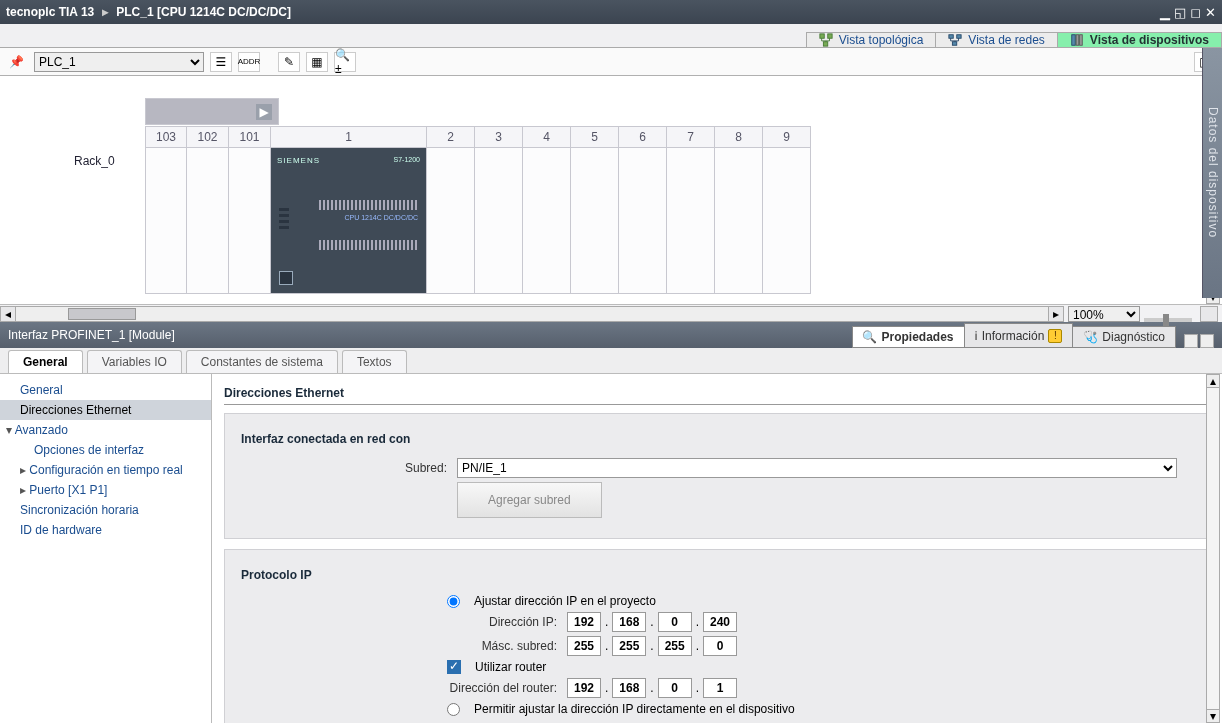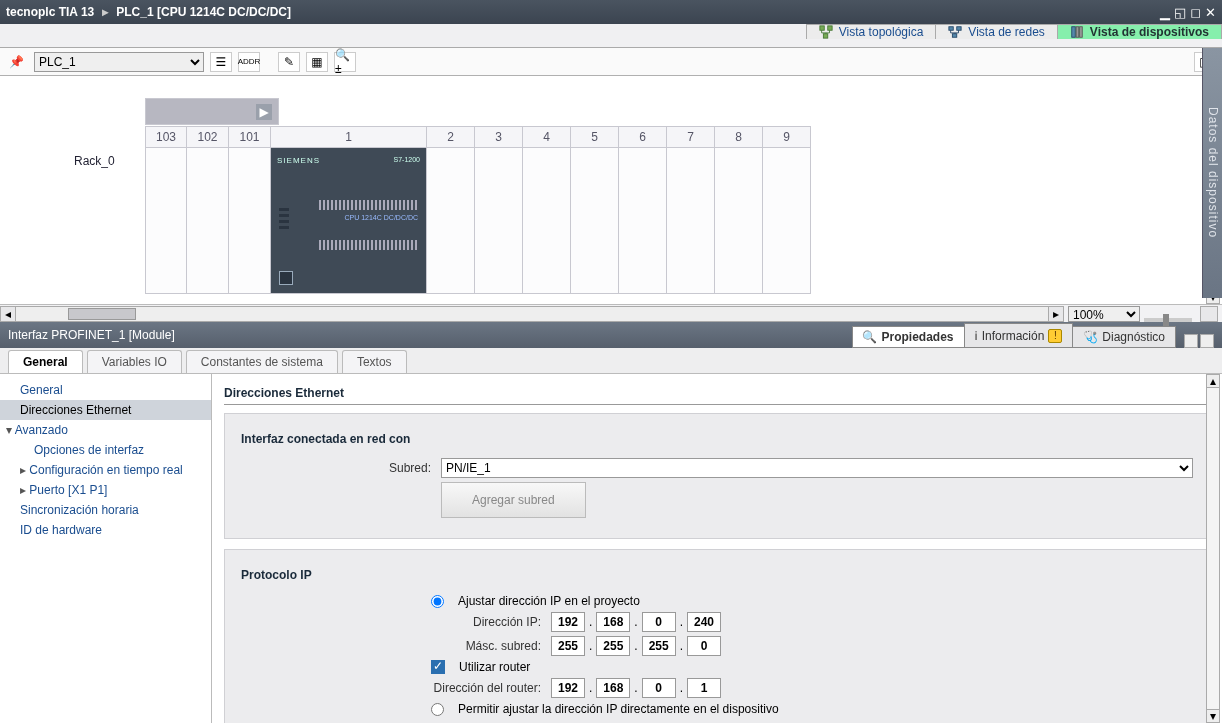--- a/index.html
+++ b/index.html
@@ -3,21 +3,21 @@
 <meta charset="utf-8">
 <style>
 * { box-sizing: border-box; margin: 0; padding: 0; font-family: "Segoe UI", Tahoma, sans-serif; font-size: 12px; }
 body { width: 1222px; height: 723px; background: #fff; overflow: hidden; position: relative; }
 .titlebar { height: 24px; background: linear-gradient(#4a5460,#3b4450); color: #fff; display: flex; align-items: center; padding: 0 6px; }
 .titlebar .crumbs { display: flex; gap: 8px; align-items: center; }
 .titlebar .crumbs span { font-weight: bold; }
 .titlebar .sep { color: #ccc; }
 .win-ctrls { margin-left: auto; display: flex; gap: 4px; }
 .win-ctrls span { font-size: 13px; cursor: default; }
-.viewtabs { height: 24px; background: #f0f0f2; border-bottom: 1px solid #aaa; display: flex; justify-content: flex-end; align-items: flex-start; }
+.viewtabs { height: 24px; background: #f0f0f2; border-bottom: 1px solid #aaa; display: flex; justify-content: flex-end; align-items: flex-end; }
 .viewtabs .vt { display: flex; align-items: center; gap: 6px; padding: 0 12px; border: 1px solid #aaa; border-bottom: none; margin-left: -1px; background: #ececec; color: #1a4d8f; cursor: default; }
 .viewtabs .vt.active { background: #86efac; font-weight: bold; color: #233; }
 .vt svg { width: 14px; height: 14px; }
 .toolbar { height: 28px; border-bottom: 1px solid #b0b0b0; display: flex; align-items: center; padding: 2px 6px; gap: 6px; background: #fafafa; }
 .toolbar .btn { width: 22px; height: 22px; border: 1px solid transparent; display: flex; align-items: center; justify-content: center; color: #333; }
 .toolbar select { width: 170px; height: 20px; border: 1px solid #999; font-size: 12px; }
 .toolbar .spacer { flex: 1; }
 .toolbar .iconbtn { width: 22px; height: 20px; border: 1px solid #ccc; background: #fff; display:flex; align-items:center; justify-content:center; }
 .device-area { position: relative; height: 228px; background: #fff; overflow: hidden; }
 .rack-label { position: absolute; left: 74px; top: 78px; color: #223; }
@@ -67,21 +67,21 @@
 .tree { width:212px; border-right:1px solid #bbb; padding:6px 0; background:#fff; overflow:auto;}
 .tree .node { padding:3px 8px 3px 20px; color:#1a4d8f; cursor:default; white-space:nowrap;}
 .tree .node.sel { background:#cfd4db; color:#000;}
 .tree .node.exp::before { content:"▾ "; color:#555; margin-left:-14px; }
 .tree .node.col::before { content:"▸ "; color:#555; margin-left:-14px; }
 .tree .child { padding-left:34px; }
 .content { flex:1; background:#fff; overflow:auto; padding:8px 12px 20px 12px; position:relative;}
 .content .section-title { font-weight:bold; color:#1a2a3a; padding:4px 0; border-bottom:1px solid #999; margin-bottom:8px;}
 .content .sub-title { font-weight:bold; color:#1a2a3a; padding:6px 0 8px 8px;}
 .group { background:#ececee; border:1px solid #d0d0d4; padding:12px 16px 16px 16px; margin-bottom:10px;}
-.row { display:flex; align-items:center; gap:10px; margin:4px 0;}
+.row { display:flex; align-items:center; gap:10px; margin:4px 16px;}
 .row .lab { width:190px; text-align:right; color:#333;}
 .row input[type=text]{ height:20px; border:1px solid #999; padding:0 4px; background:#fff;font-weight:bold;}
 .row select { height:20px; border:1px solid #999; flex:1; background:#fff;}
 .row .btn-flat { height:36px; border:1px solid #bbb; background:linear-gradient(#f8f8f8,#e2e2e2); color:#888; padding:0 30px;}
 .row input[type=radio],.row input[type=checkbox]{ margin-right:4px; }
 .ip-boxes { display:flex; align-items:center; gap:2px;}
 .ip-boxes input{ width:34px; text-align:center;}
 .ip-boxes .dot{ padding:0 2px;}
 .side-rail2 { position:absolute; right:0; top:48px; width:20px; height:250px; background:linear-gradient(#8a95a2,#6a7584); writing-mode:vertical-rl; text-orientation:mixed; color:#e0e4ea; font-size:11px; display:flex; align-items:center; justify-content:center; letter-spacing:1px; border-left:1px solid #556;}
 .vscroll-mini { position:absolute; right:2px; top:0; width:14px; height:100%; display:flex; flex-direction:column;}

